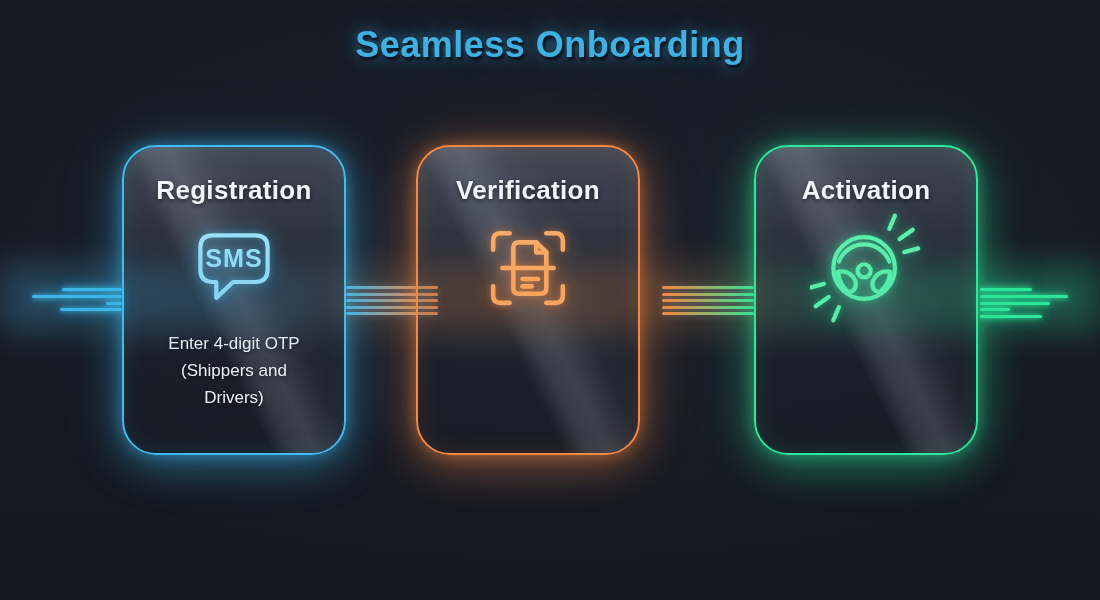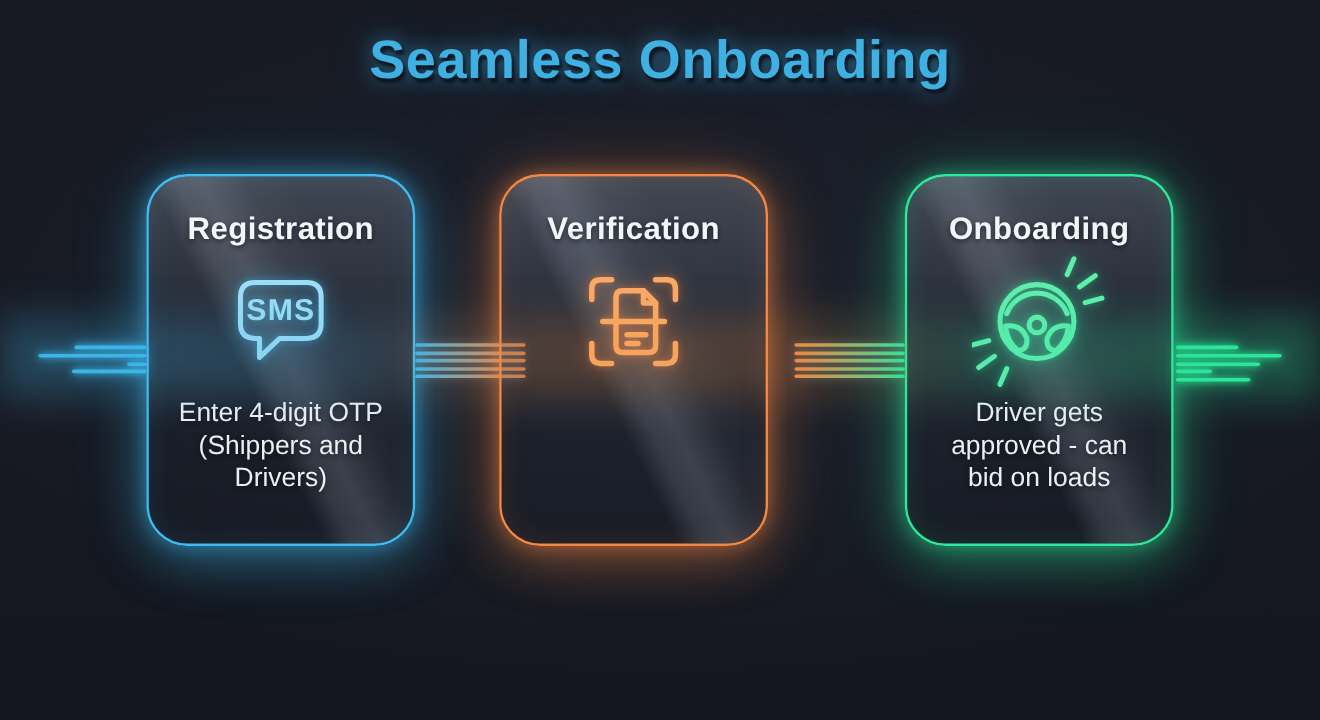--- a/index.html
+++ b/index.html
@@ -13,21 +13,21 @@
     overflow:hidden;
     background:
       radial-gradient(ellipse 900px 420px at 50% 46%, rgba(44,52,68,0.35) 0%, rgba(24,28,38,0) 70%),
       linear-gradient(180deg, #171a23 0%, #161922 55%, #14171f 100%);
   }
 
   
   .page-title {
     position:absolute; top:24px; left:0; width:100%;
     text-align:center;
-    font-size:45px; font-weight:bold; letter-spacing:0.5px;
+    font-size:36px; font-weight:bold; letter-spacing:0.5px;
     text-shadow:
       2px 3px 3px rgba(6,10,16,0.85),
       0 0 16px rgba(70,180,235,0.55),
       0 0 40px rgba(70,180,235,0.30);
   }
 
   
   .fog-band {
     position:absolute; top:264px; left:0; width:100%; height:68px;
     filter:blur(16px);
@@ -84,21 +84,21 @@
 
   .icon-wrap {
     height:124px; display:flex; align-items:center; justify-content:center;
     color:var(--icon-color);
     filter:drop-shadow(0 0 3px var(--glow)) drop-shadow(0 0 9px var(--glow));
     z-index:2;
   }
   .icon-wrap svg { display:block; }
 
   .card-body {
-    font-size:22px; line-height:27px; color:#eceff3;
+    font-size:17px; line-height:27px; color:#eceff3;
     white-space:pre-line;
     text-shadow:0 2px 4px rgba(8,12,18,0.55);
     z-index:2;
   }
 
   
   .hline { position:absolute; border-radius:2px; }
   .side-line {
     height:3px; background:var(--c);
     box-shadow:0 0 5px var(--c), 0 0 13px var(--c);
@@ -196,36 +196,33 @@
         <path d="M57 20 H38 Q32 20 32 26 V70 Q32 76 38 76 H62 Q68 76 68 70 V31 L57 20 Z"></path>
         <path d="M57 20 V31 H68"></path>
         <path d="M20 48 H76"></path>
         <path d="M42 60 H59"></path>
         <path d="M42 68 H52"></path>
       </svg>
     </div>
   </section>
 
   <section class="card pos-3" style="--accent: #2ce99b; --icon-color: #5feeae; --glow: rgba(44,233,155,0.45); --glow-soft: rgba(44,233,155,0.13);">
-    <h2 class="card-heading">Onboarding</h2>
+    <h2 class="card-heading">Activation</h2>
     <div class="icon-wrap">
       <svg width="112" height="112" viewBox="0 0 120 120" fill="none" stroke="currentColor" stroke-width="4.5" stroke-linecap="round" stroke-linejoin="round">
         <circle cx="58" cy="60" r="33"></circle>
         <path d="M31 53 A29 29 0 0 1 85 53"></path>
         <circle cx="58" cy="63" r="7"></circle>
         <path d="M30 64 Q44 62 49 75 Q50 85 41 86 Q31 77 30 64 Z"></path>
         <path d="M86 64 Q72 62 67 75 Q66 85 75 86 Q85 77 86 64 Z"></path>
         <path d="M85 18 L91 4"></path>
         <path d="M96 29 L110 19"></path>
         <path d="M101 43 L116 39"></path>
         <path d="M31 102 L25 116"></path>
         <path d="M20 91 L6 101"></path>
         <path d="M15 77 L0 81"></path>
       </svg>
     </div>
-    <p class="card-body">Driver gets
-approved - can
-bid on loads</p>
   </section>
 
   <div class="fog-band"></div>
 
 </div>
 
 </body></html>

